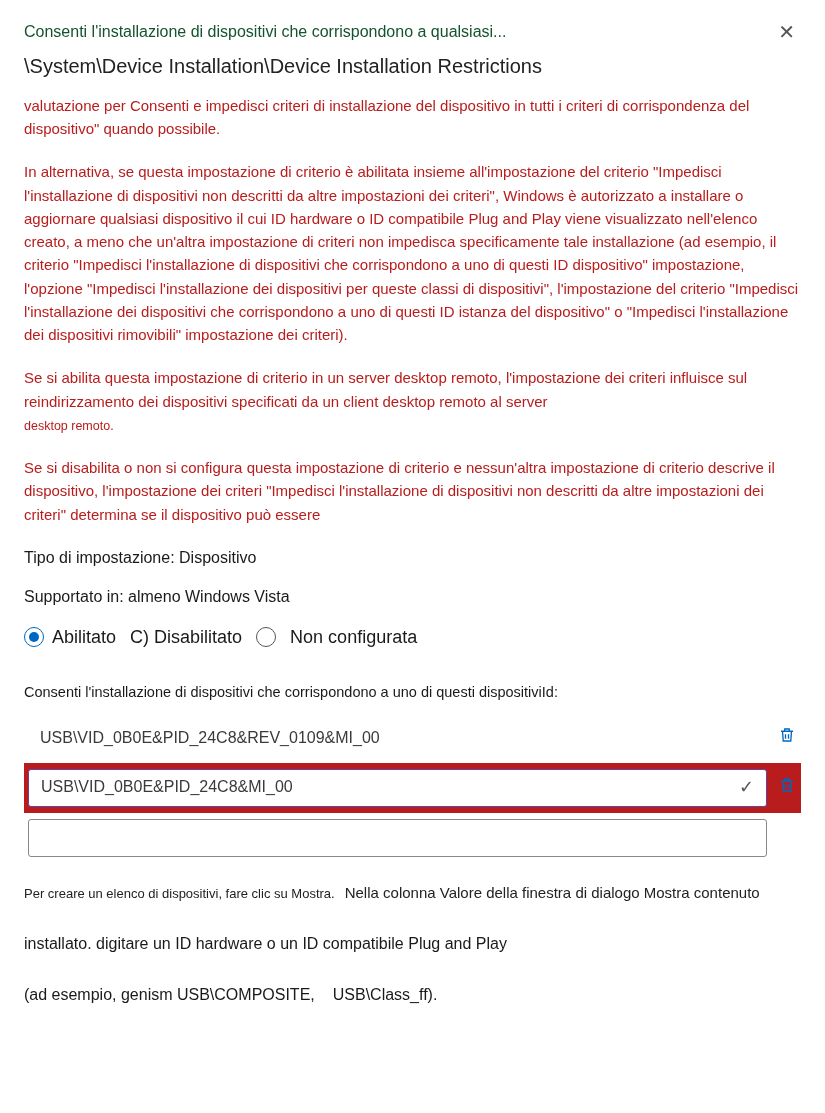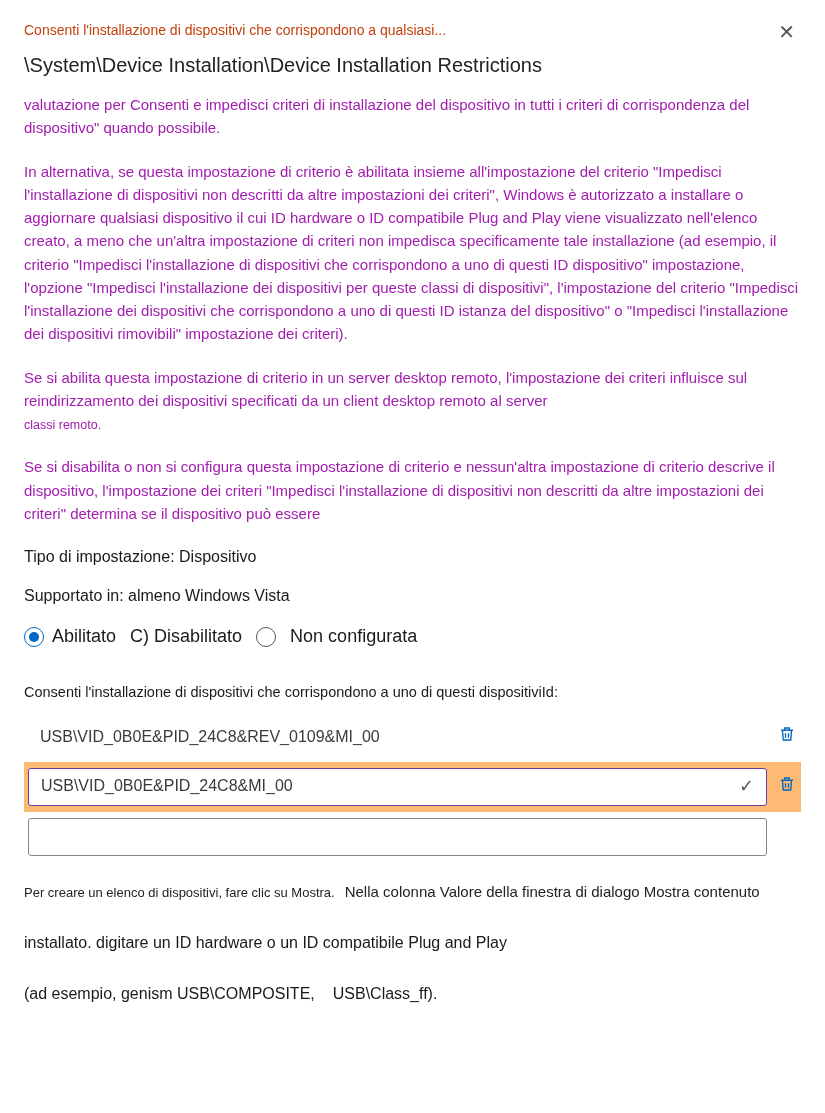--- a/index.html
+++ b/index.html
@@ -12,23 +12,23 @@
     padding: 20px 24px;
     line-height: 1.55;
   }
   .header {
     display: flex;
     align-items: flex-start;
     justify-content: space-between;
     margin-bottom: 6px;
   }
   .title {
-    font-size: 14px;
+    font-size: 16px;
     font-weight: 400;
-    color: #c2410c;
+    color: #14532d;
     flex: 1;
     white-space: nowrap;
     overflow: hidden;
     text-overflow: ellipsis;
     padding-right: 8px;
   }
   .close-btn {
     font-size: 20px;
     color: #555;
     cursor: pointer;
@@ -36,21 +36,21 @@
     line-height: 1;
   }
   .breadcrumb {
     font-size: 20px;
     color: #222;
     margin-bottom: 12px;
   }
   .desc p {
     margin-bottom: 20px;
     font-size: 15px;
-    color: #a21caf;
+    color: #b91c1c;
   }
   .desc .small { font-size: 12.5px; }
   .meta-line {
     font-size: 16px;
     margin-bottom: 14px;
   }
   .radio-row {
     display: flex;
     align-items: center;
     gap: 8px;
@@ -81,21 +81,21 @@
   }
   .list-label .id-col { }
   .device-list { margin-bottom: 18px; }
   .device-row {
     display: flex;
     align-items: center;
     padding: 6px 4px;
     gap: 10px;
   }
   .device-row.selected {
-    background: #fdba74;
+    background: #b91c1c;
     justify-content: center;
   }
   .device-cell {
     flex: 1;
     font-size: 16px;
     padding: 6px 12px;
     color: #3a3a3a;
   }
   .device-row.selected .device-cell,
   .device-row.empty .device-cell {
@@ -145,21 +145,21 @@
   <div class="title">Consenti l'installazione di dispositivi che corrispondono a qualsiasi...</div>
   <div class="close-btn">✕</div>
 </div>
 
 <div class="breadcrumb">\System\Device Installation\Device Installation Restrictions</div>
 
 <div class="desc">
   <p>valutazione per Consenti e impedisci criteri di installazione del dispositivo in tutti i criteri di corrispondenza del dispositivo" quando possibile.</p>
   <p>In alternativa, se questa impostazione di criterio è abilitata insieme all'impostazione del criterio "Impedisci l'installazione di dispositivi non descritti da altre impostazioni dei criteri", Windows è autorizzato a installare o aggiornare qualsiasi dispositivo il cui ID hardware o ID compatibile Plug and Play viene visualizzato nell'elenco creato, a meno che un'altra impostazione di criteri non impedisca specificamente tale installazione (ad esempio, il criterio "Impedisci l'installazione di dispositivi che corrispondono a uno di questi ID dispositivo" impostazione, l'opzione "Impedisci l'installazione dei dispositivi per queste classi di dispositivi", l'impostazione del criterio "Impedisci l'installazione dei dispositivi che corrispondono a uno di questi ID istanza del dispositivo" o "Impedisci l'installazione dei dispositivi rimovibili" impostazione dei criteri).</p>
   <p style="margin-bottom:4px">Se si abilita questa impostazione di criterio in un server desktop remoto, l'impostazione dei criteri influisce sul reindirizzamento dei dispositivi specificati da un client desktop remoto al server</p>
-  <p class="small">classi remoto.</p>
+  <p class="small">desktop remoto.</p>
   <p>Se si disabilita o non si configura questa impostazione di criterio e nessun'altra impostazione di criterio descrive il dispositivo, l'impostazione dei criteri "Impedisci l'installazione di dispositivi non descritti da altre impostazioni dei criteri" determina se il dispositivo può essere</p>
 </div>
 
 <div class="meta-line">Tipo di impostazione: Dispositivo</div>
 <div class="meta-line">Supportato in: almeno Windows Vista</div>
 
 <div class="radio-row">
   <span class="radio checked"></span>
   <span class="radio-label">Abilitato</span>
   <span class="radio-label">C) Disabilitato</span>

